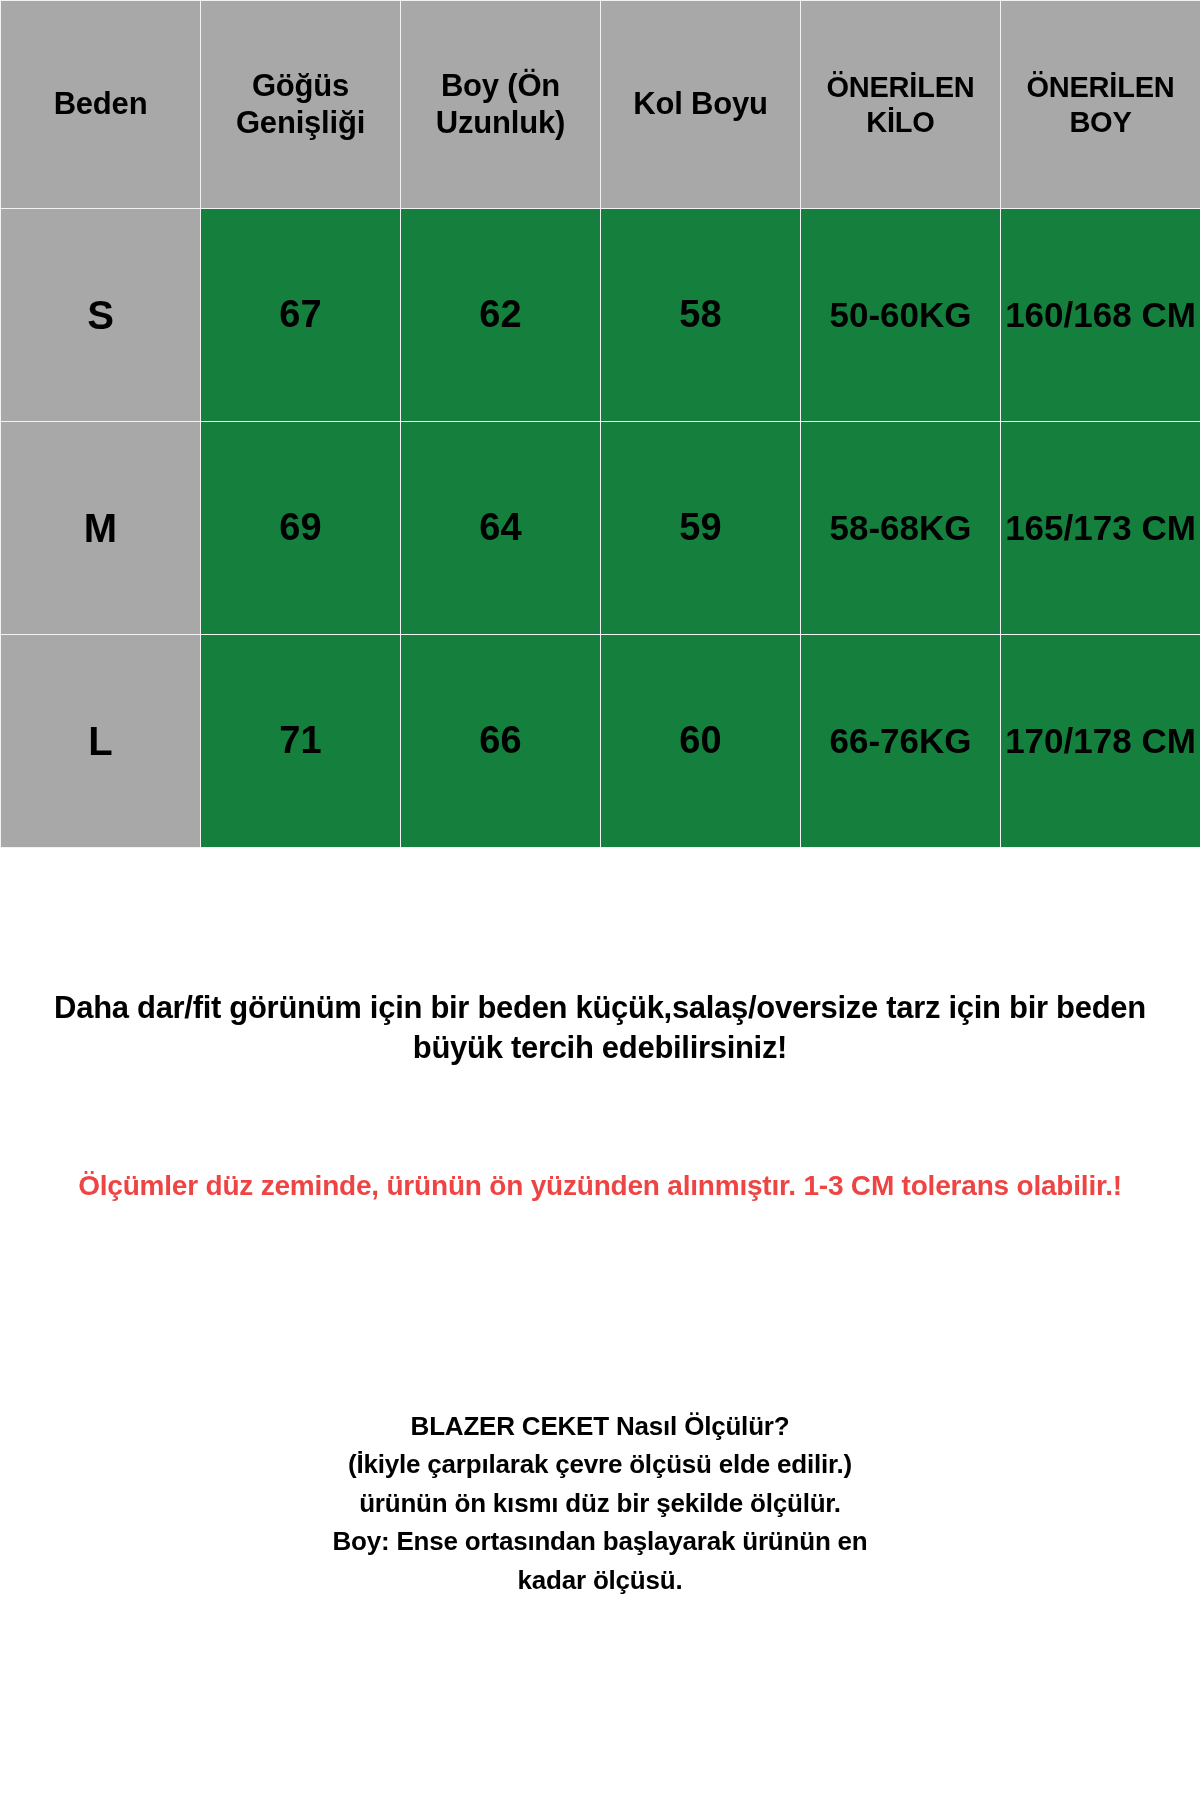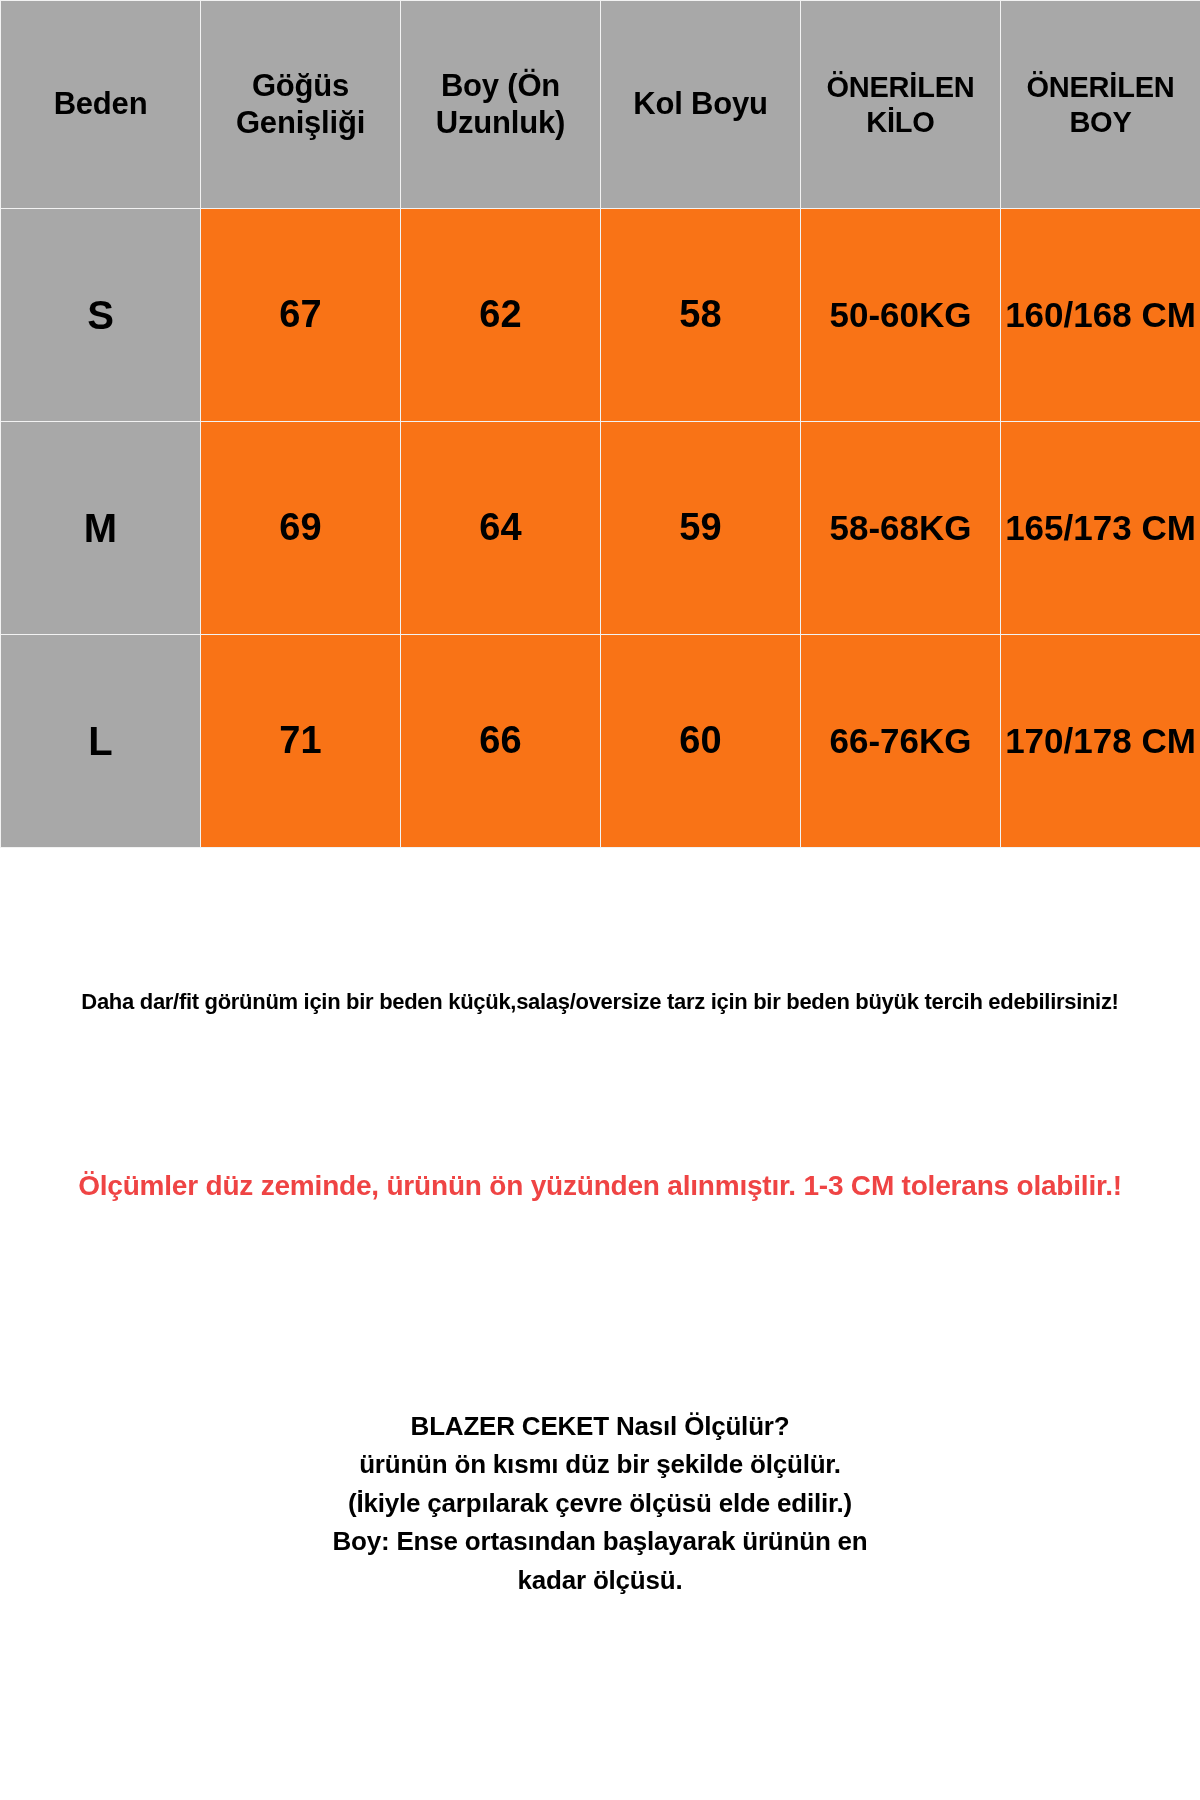--- a/index.html
+++ b/index.html
@@ -47,42 +47,42 @@
     letter-spacing: -0.2px;
     padding: 0 6px;
   }
   .size-table thead th.wide-cap {
     font-size: 29px;
   }
 
   .size-table tbody tr { height: 213px; }
 
   .size-table tbody td {
-    background: #f97316;
+    background: #15803d;
     font-size: 38px;
     line-height: 1.15;
     padding: 0 4px;
   }
   .size-table tbody td.size-cell {
     background: #a8a8a8;
     font-size: 40px;
   }
   .size-table tbody td.stacked {
     font-size: 35px;
     line-height: 1.18;
   }
 
   
   .note-fit {
     position: absolute;
     top: 988px;
     left: 0;
     width: 1200px;
     text-align: center;
-    font-size: 22px;
+    font-size: 31px;
     font-weight: bold;
     line-height: 1.28;
     letter-spacing: -0.3px;
     padding: 0 22px;
     box-sizing: border-box;
   }
 
   .note-tolerance {
     position: absolute;
     top: 1168px;
@@ -164,19 +164,19 @@
 
   <div class="note-fit">Daha dar/fit görünüm için bir beden küçük,salaş/oversize tarz için bir beden büyük tercih edebilirsiniz!</div>
 
   <div class="note-tolerance">
     <span class="line">Ölçümler düz zeminde, ürünün ön yüzünden alınmıştır.</span>
     <span class="line">1-3 CM tolerans olabilir.!</span>
   </div>
 
   <div class="howto">
     <span class="line">BLAZER CEKET Nasıl Ölçülür?</span>
+    <span class="line">(İkiyle çarpılarak çevre ölçüsü elde edilir.)</span>
     <span class="line">ürünün ön kısmı düz bir şekilde ölçülür.</span>
-    <span class="line">(İkiyle çarpılarak çevre ölçüsü elde edilir.)</span>
     <span class="line">Boy: Ense ortasından başlayarak ürünün en</span>
     <span class="line">kadar ölçüsü.</span>
   </div>
 
 </div>
 
 </body></html>

